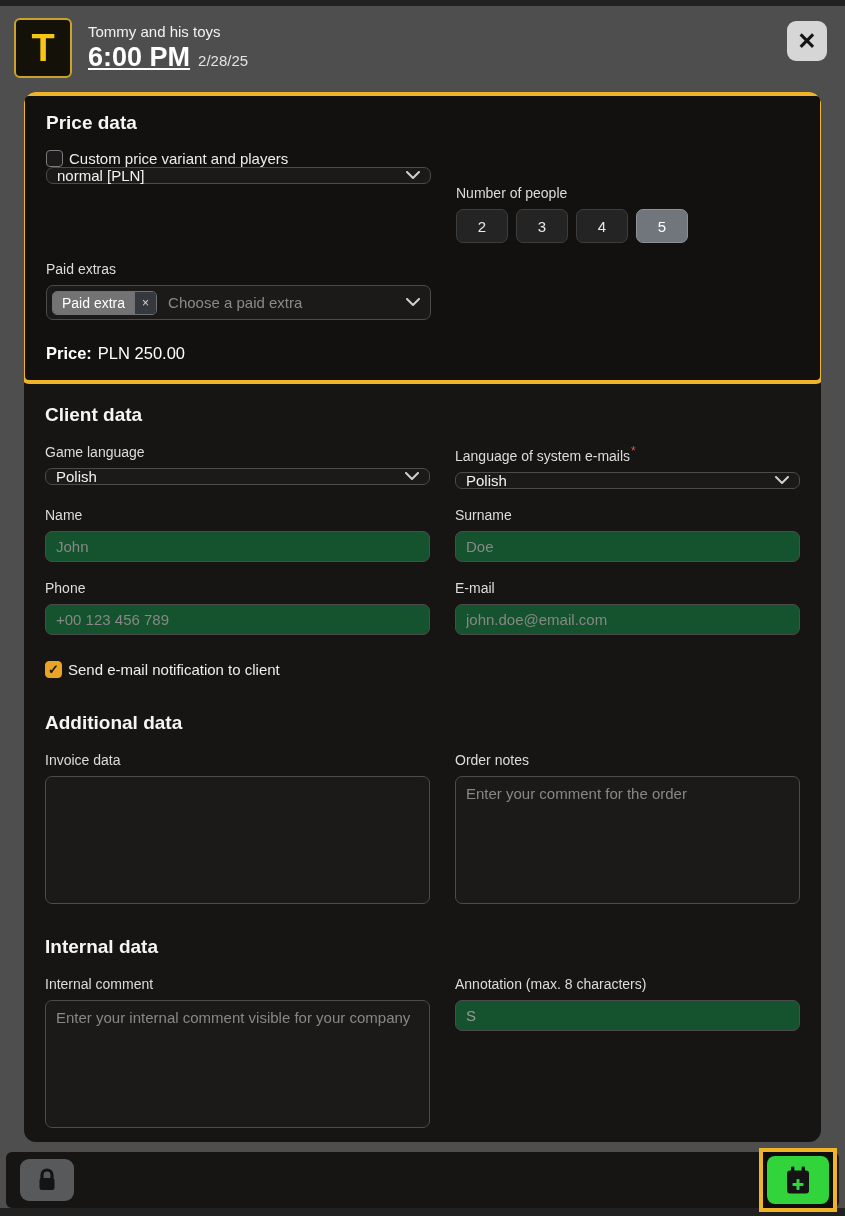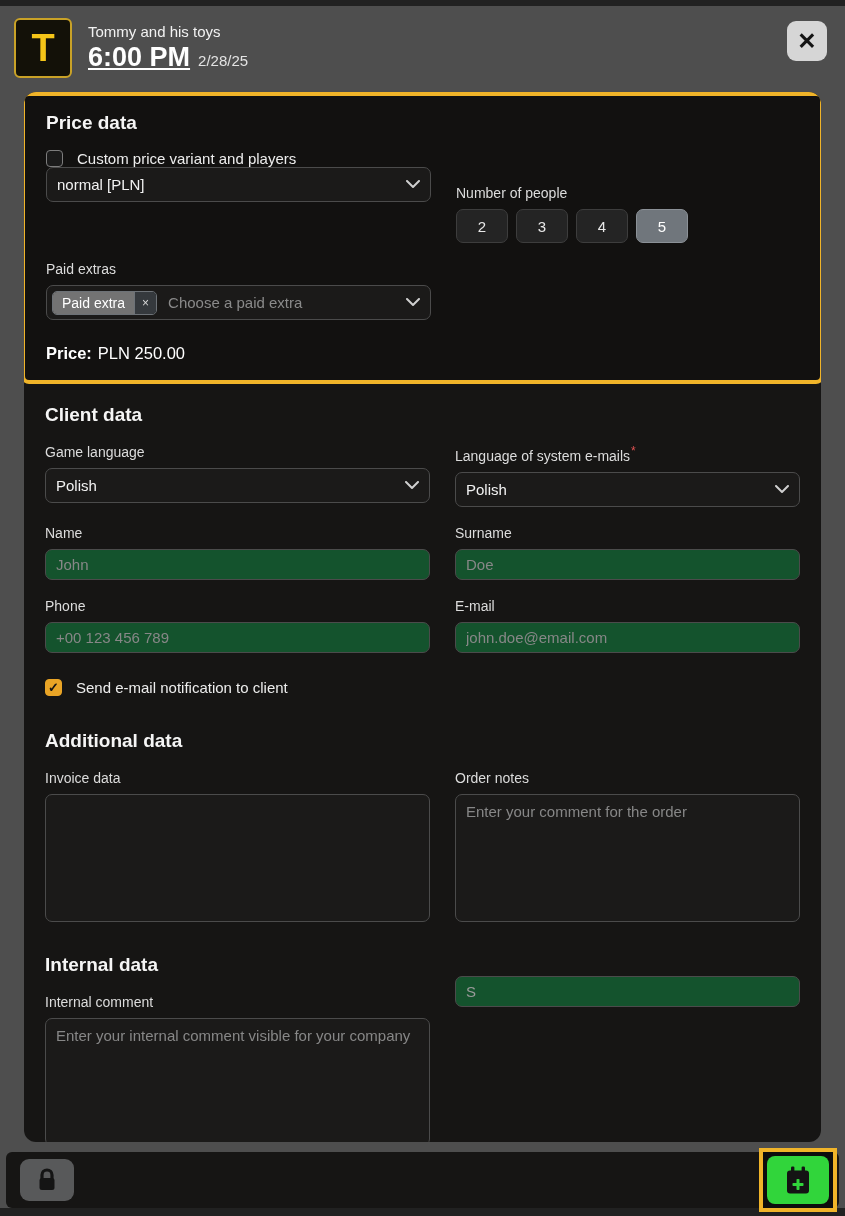--- a/index.html
+++ b/index.html
@@ -45,38 +45,38 @@
   }
 
   
   .price-section {
     border:4px solid #f0b429; border-radius:8px;
     margin:0 -3px; padding:16px 21px 4px; background:#121110;
     height:292px;
   }
   h2.section-heading { color:#f5f5f5; font-size:19px; font-weight:bold; }
 
-  .check-row { display:flex; align-items:center; gap:14px; margin-top:16px; }
+  .check-row { display:flex; align-items:center; gap:6px; margin-top:16px; }
   .checkbox {
     width:17px; height:17px; border-radius:4px; flex:0 0 auto;
     border:1px solid #7d7d7d; background:#1b1b1b; cursor:pointer;
   }
   .checkbox.checked {
     background:#e9a426; border-color:#e9a426;
     display:flex; align-items:center; justify-content:center;
   }
   .checkbox.checked span { color:#141414; font-size:13px; font-weight:bold; line-height:1; }
   .check-label { color:#ededed; font-size:15px; }
 
   .grid-2 { display:grid; grid-template-columns:385px 1fr; column-gap:25px; }
   .field-label { color:#dcdcdc; font-size:14px; margin:18px 0 8px; display:block; }
   .req { color:#e05252; font-size:12px; vertical-align:super; margin-left:1px; }
 
   .select {
-    height:35px; background:#1b1a19; border:1px solid #4b4b4b; border-radius:7px;
+    height:17px; background:#1b1a19; border:1px solid #4b4b4b; border-radius:7px;
     display:flex; align-items:center; padding:0 10px; cursor:pointer;
   }
   .select .val { color:#f2f2f2; font-size:15px; flex:1; }
   .chev { flex:0 0 auto; }
 
   .people-row { display:flex; gap:8px; }
   .people-btn {
     width:52px; height:34px; border-radius:7px;
     background:#242424; border:1px solid #3d3d3d;
     color:#e8e8e8; font-size:15px; cursor:pointer;
@@ -284,20 +284,21 @@
     </div>
 
     <div class="section">
       <h2 class="section-heading" style="margin-top:28px;">Internal data</h2>
       <div class="grid-2">
         <div>
           <label class="field-label">Internal comment</label>
           <textarea class="text-area" placeholder="Enter your internal comment visible for your company" style=""></textarea>
         </div>
         <div>
+          <label class="field-label">Annotation (max. 8 characters)</label>
           <input class="text-input" type="text" value="S" style="">
         </div>
       </div>
     </div>
 
   </div>
 
   <div class="footer">
     <div class="lock-btn">
       <svg width="22" height="24" viewBox="0 0 22 24">

